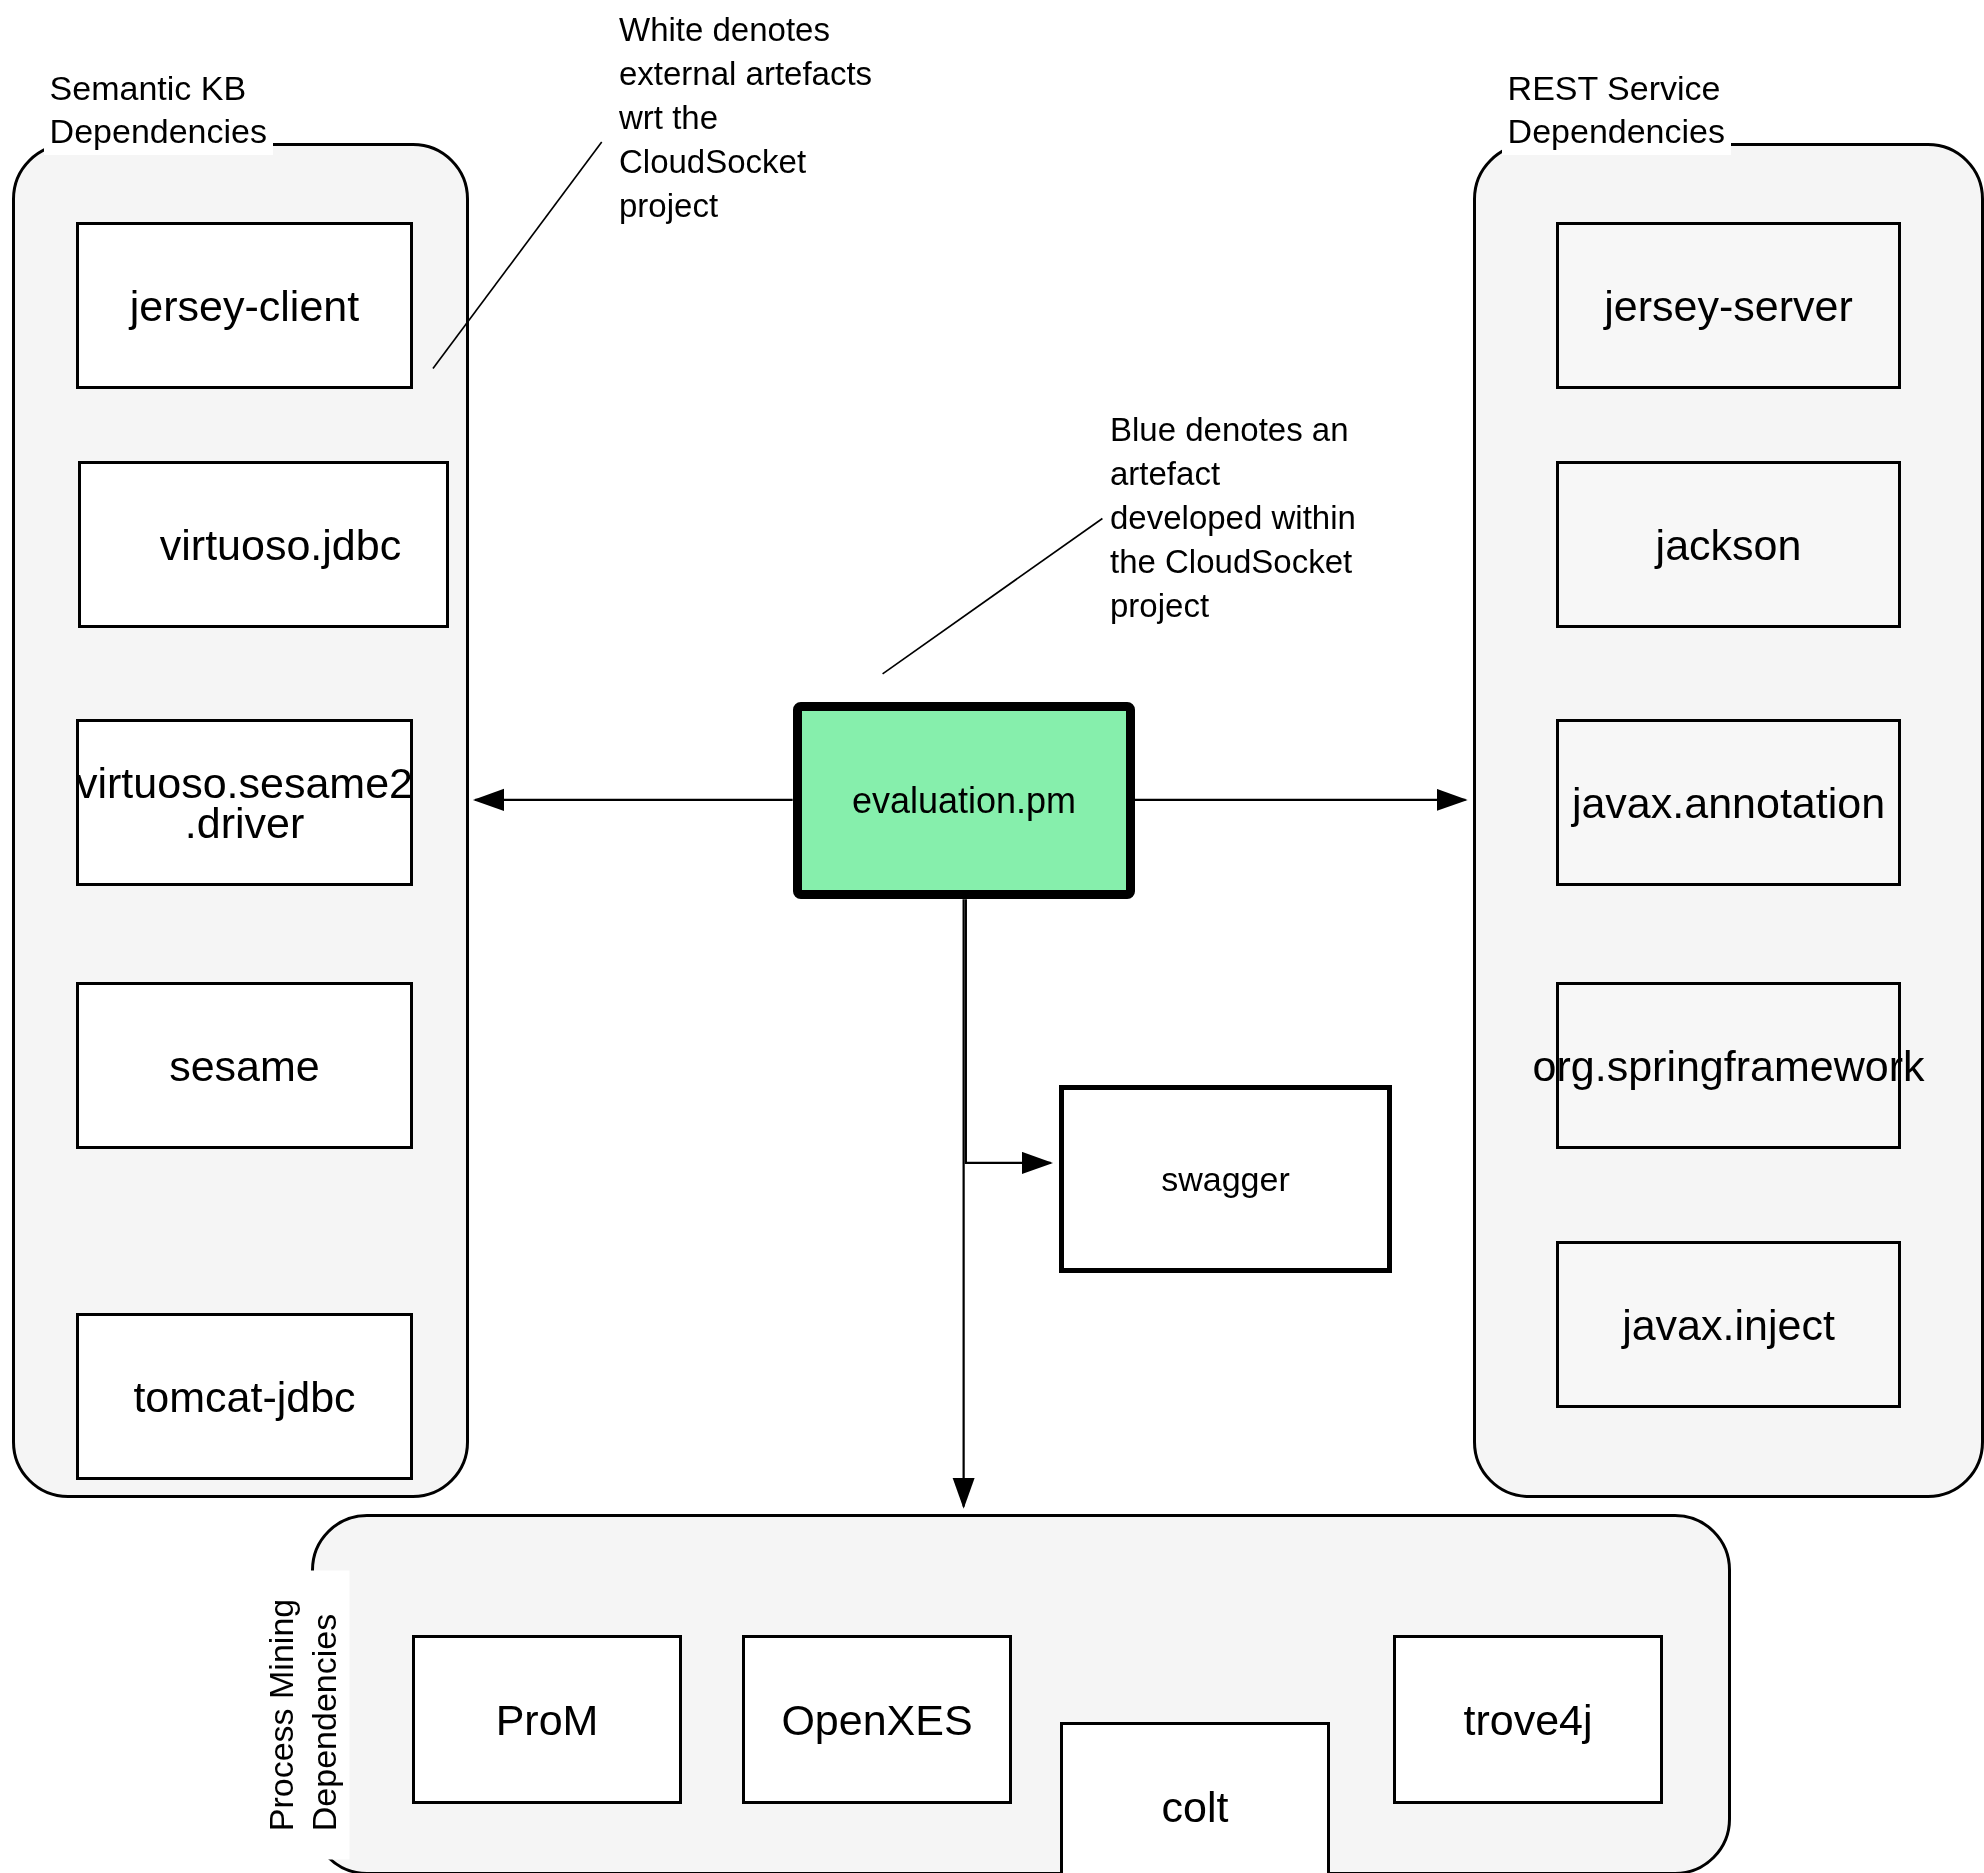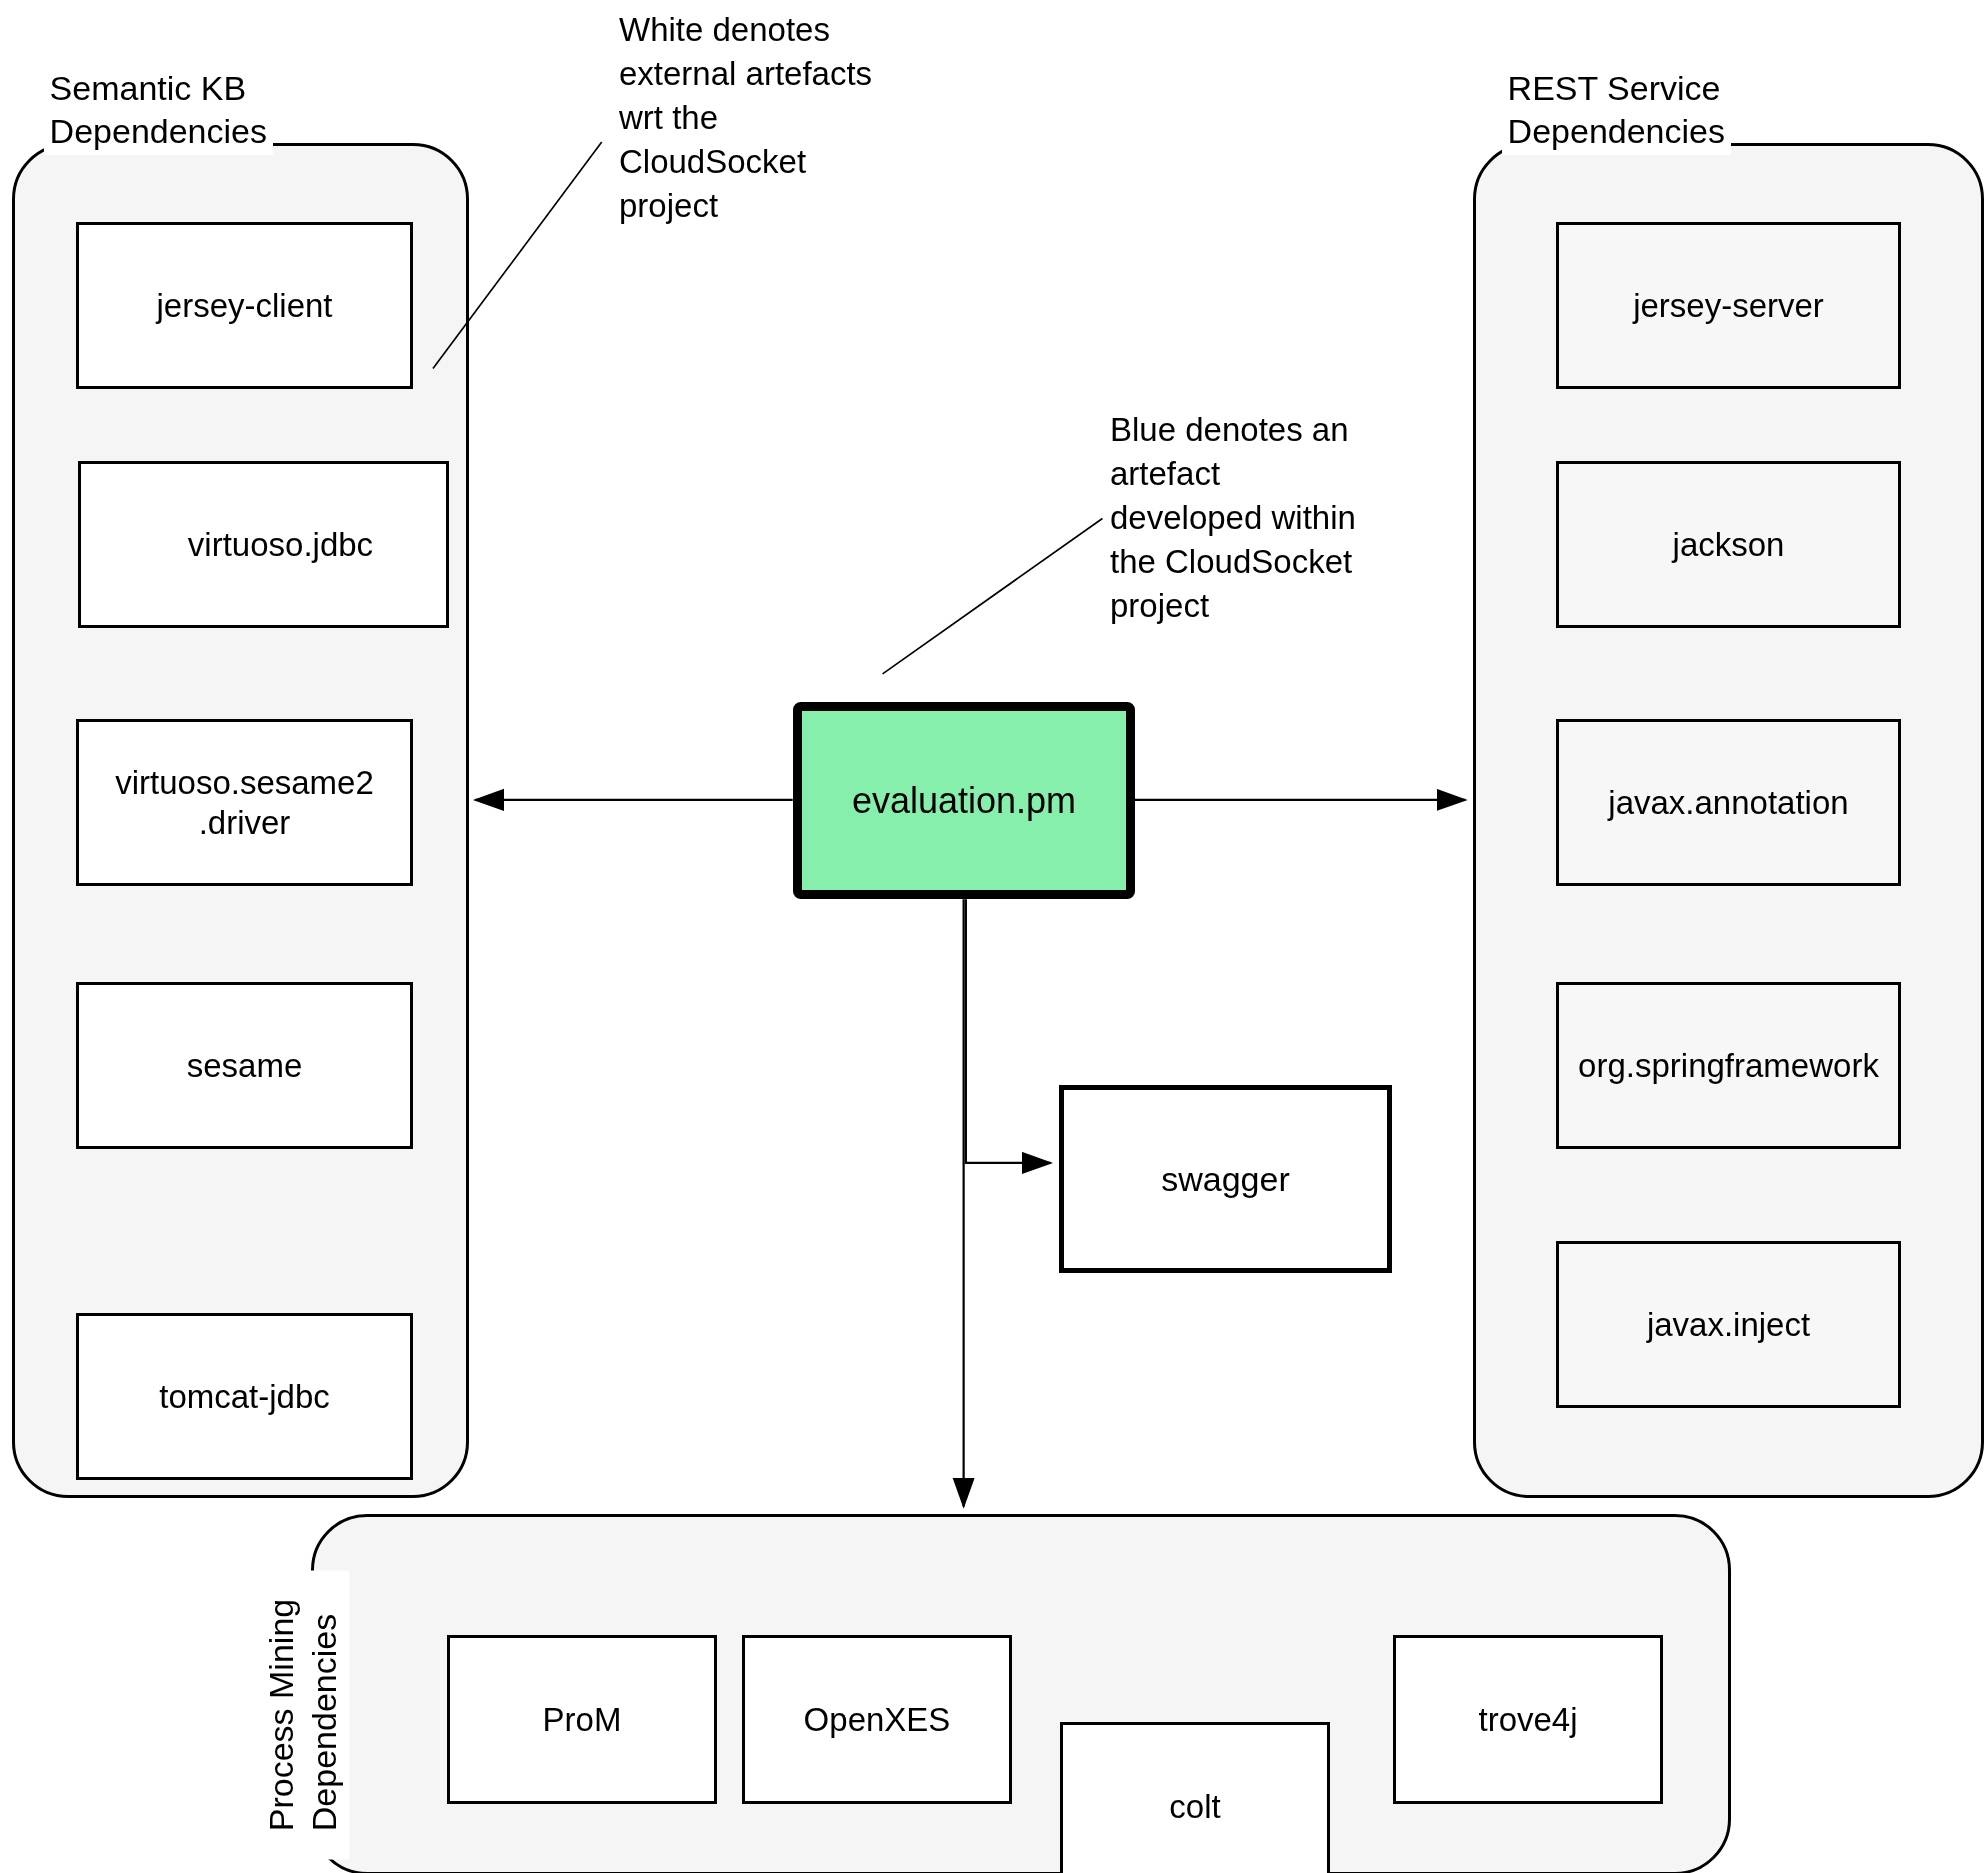--- a/index.html
+++ b/index.html
@@ -4,21 +4,21 @@
 <style>
   html,body{margin:0;padding:0;background:#ffffff;}
   body{font-family:"Liberation Sans","DejaVu Sans",sans-serif;color:#000;}
   #canvas{position:relative;width:1985px;height:1874px;background:#ffffff;overflow:hidden;}
 
   .panel{position:absolute;background:#f5f5f5;border:3.3px solid #000;border-radius:56px;z-index:1;}
   .panel-title{position:absolute;background:#ffffff;font-size:34px;line-height:43px;
                white-space:pre-line;z-index:4;padding:2.2px 5.6px;}
   .dep-box{position:absolute;background:#ffffff;border:3.3px solid #000;z-index:3;
            display:flex;align-items:center;justify-content:center;text-align:center;
-           font-size:33px;line-height:40px;white-space:pre-line;}
+           font-size:43px;line-height:40px;white-space:pre-line;}
   .dep-box.graybox{background:#f7f7f7;}
   .note{position:absolute;font-size:33px;line-height:44px;white-space:pre-line;z-index:4;}
   #evaluation-node{position:absolute;left:793px;top:702px;width:342px;height:197px;
            background:#97aed2;border:9px solid #000;border-radius:7.8px;z-index:3;
            display:flex;align-items:center;justify-content:center;font-size:36px;box-sizing:border-box;}
   #swagger-node{position:absolute;left:1059px;top:1085px;width:333px;height:188px;
            background:#ffffff;border:5.6px solid #000;z-index:3;box-sizing:border-box;
            display:flex;align-items:center;justify-content:center;font-size:34px;}
   #rotated-label{position:absolute;left:158px;top:1668px;width:289px;height:94px;
            transform:rotate(-90deg);background:#ffffff;font-size:34px;line-height:43px;
@@ -69,21 +69,21 @@
   <div class="dep-box graybox" style="left:1556px;top:222px;width:339px;height:161px;">jersey-server</div>
   <div class="dep-box graybox" style="left:1556px;top:461px;width:339px;height:161px;">jackson</div>
   <div class="dep-box graybox" style="left:1556px;top:719px;width:339px;height:161px;">javax.annotation</div>
   <div class="dep-box graybox" style="left:1556px;top:982px;width:339px;height:161px;">org.springframework</div>
   <div class="dep-box graybox" style="left:1556px;top:1241px;width:339px;height:161px;">javax.inject</div>
 
   <div class="panel" style="left:311px;top:1514px;width:1414px;height:355px;"></div>
   <div id="rotated-label">Process Mining
 Dependencies</div>
 
-  <div class="dep-box" style="left:412px;top:1635px;width:264px;height:163px;margin-left:35px;">ProM</div>
+  <div class="dep-box" style="left:412px;top:1635px;width:264px;height:163px;">ProM</div>
   <div class="dep-box" style="left:742px;top:1635px;width:264px;height:163px;">OpenXES</div>
   <div class="dep-box" style="left:1060px;top:1722px;width:264px;height:163px;">colt</div>
   <div class="dep-box" style="left:1393px;top:1635px;width:264px;height:163px;">trove4j</div>
 
   <div id="evaluation-node" style="background: #86efac;">evaluation.pm</div>
   <div id="swagger-node">swagger</div>
 
   <div class="note" style="left:619px;top:7.8px;">White denotes
 external artefacts
 wrt the

